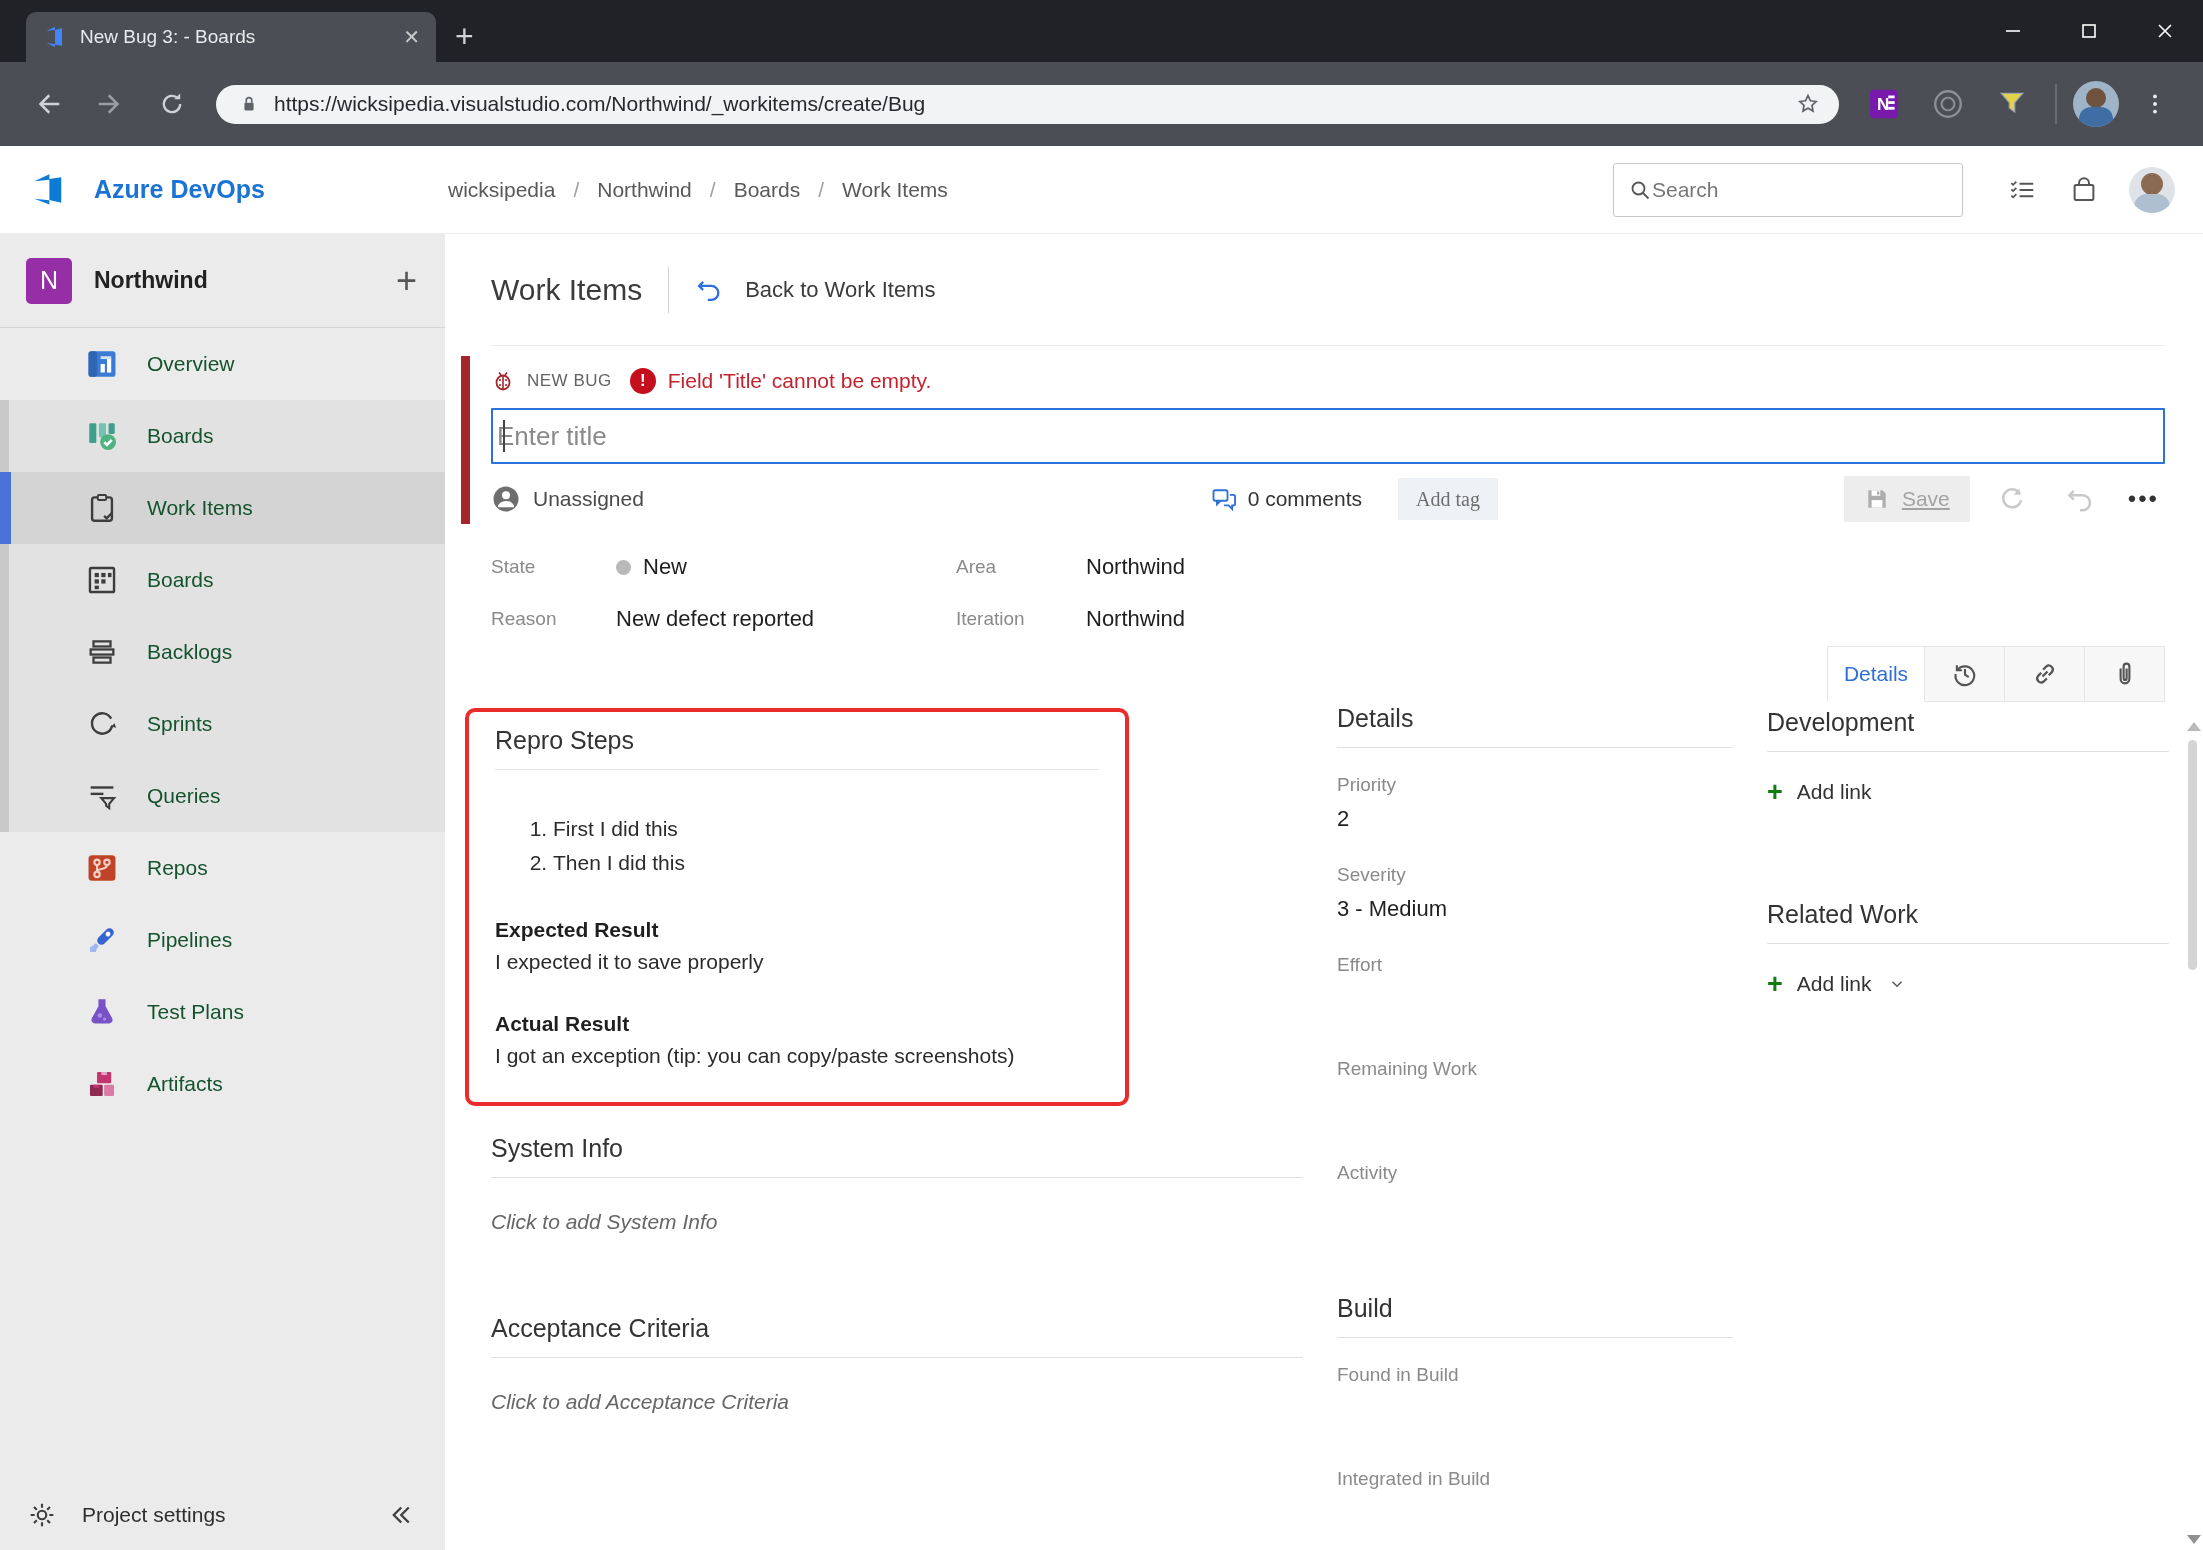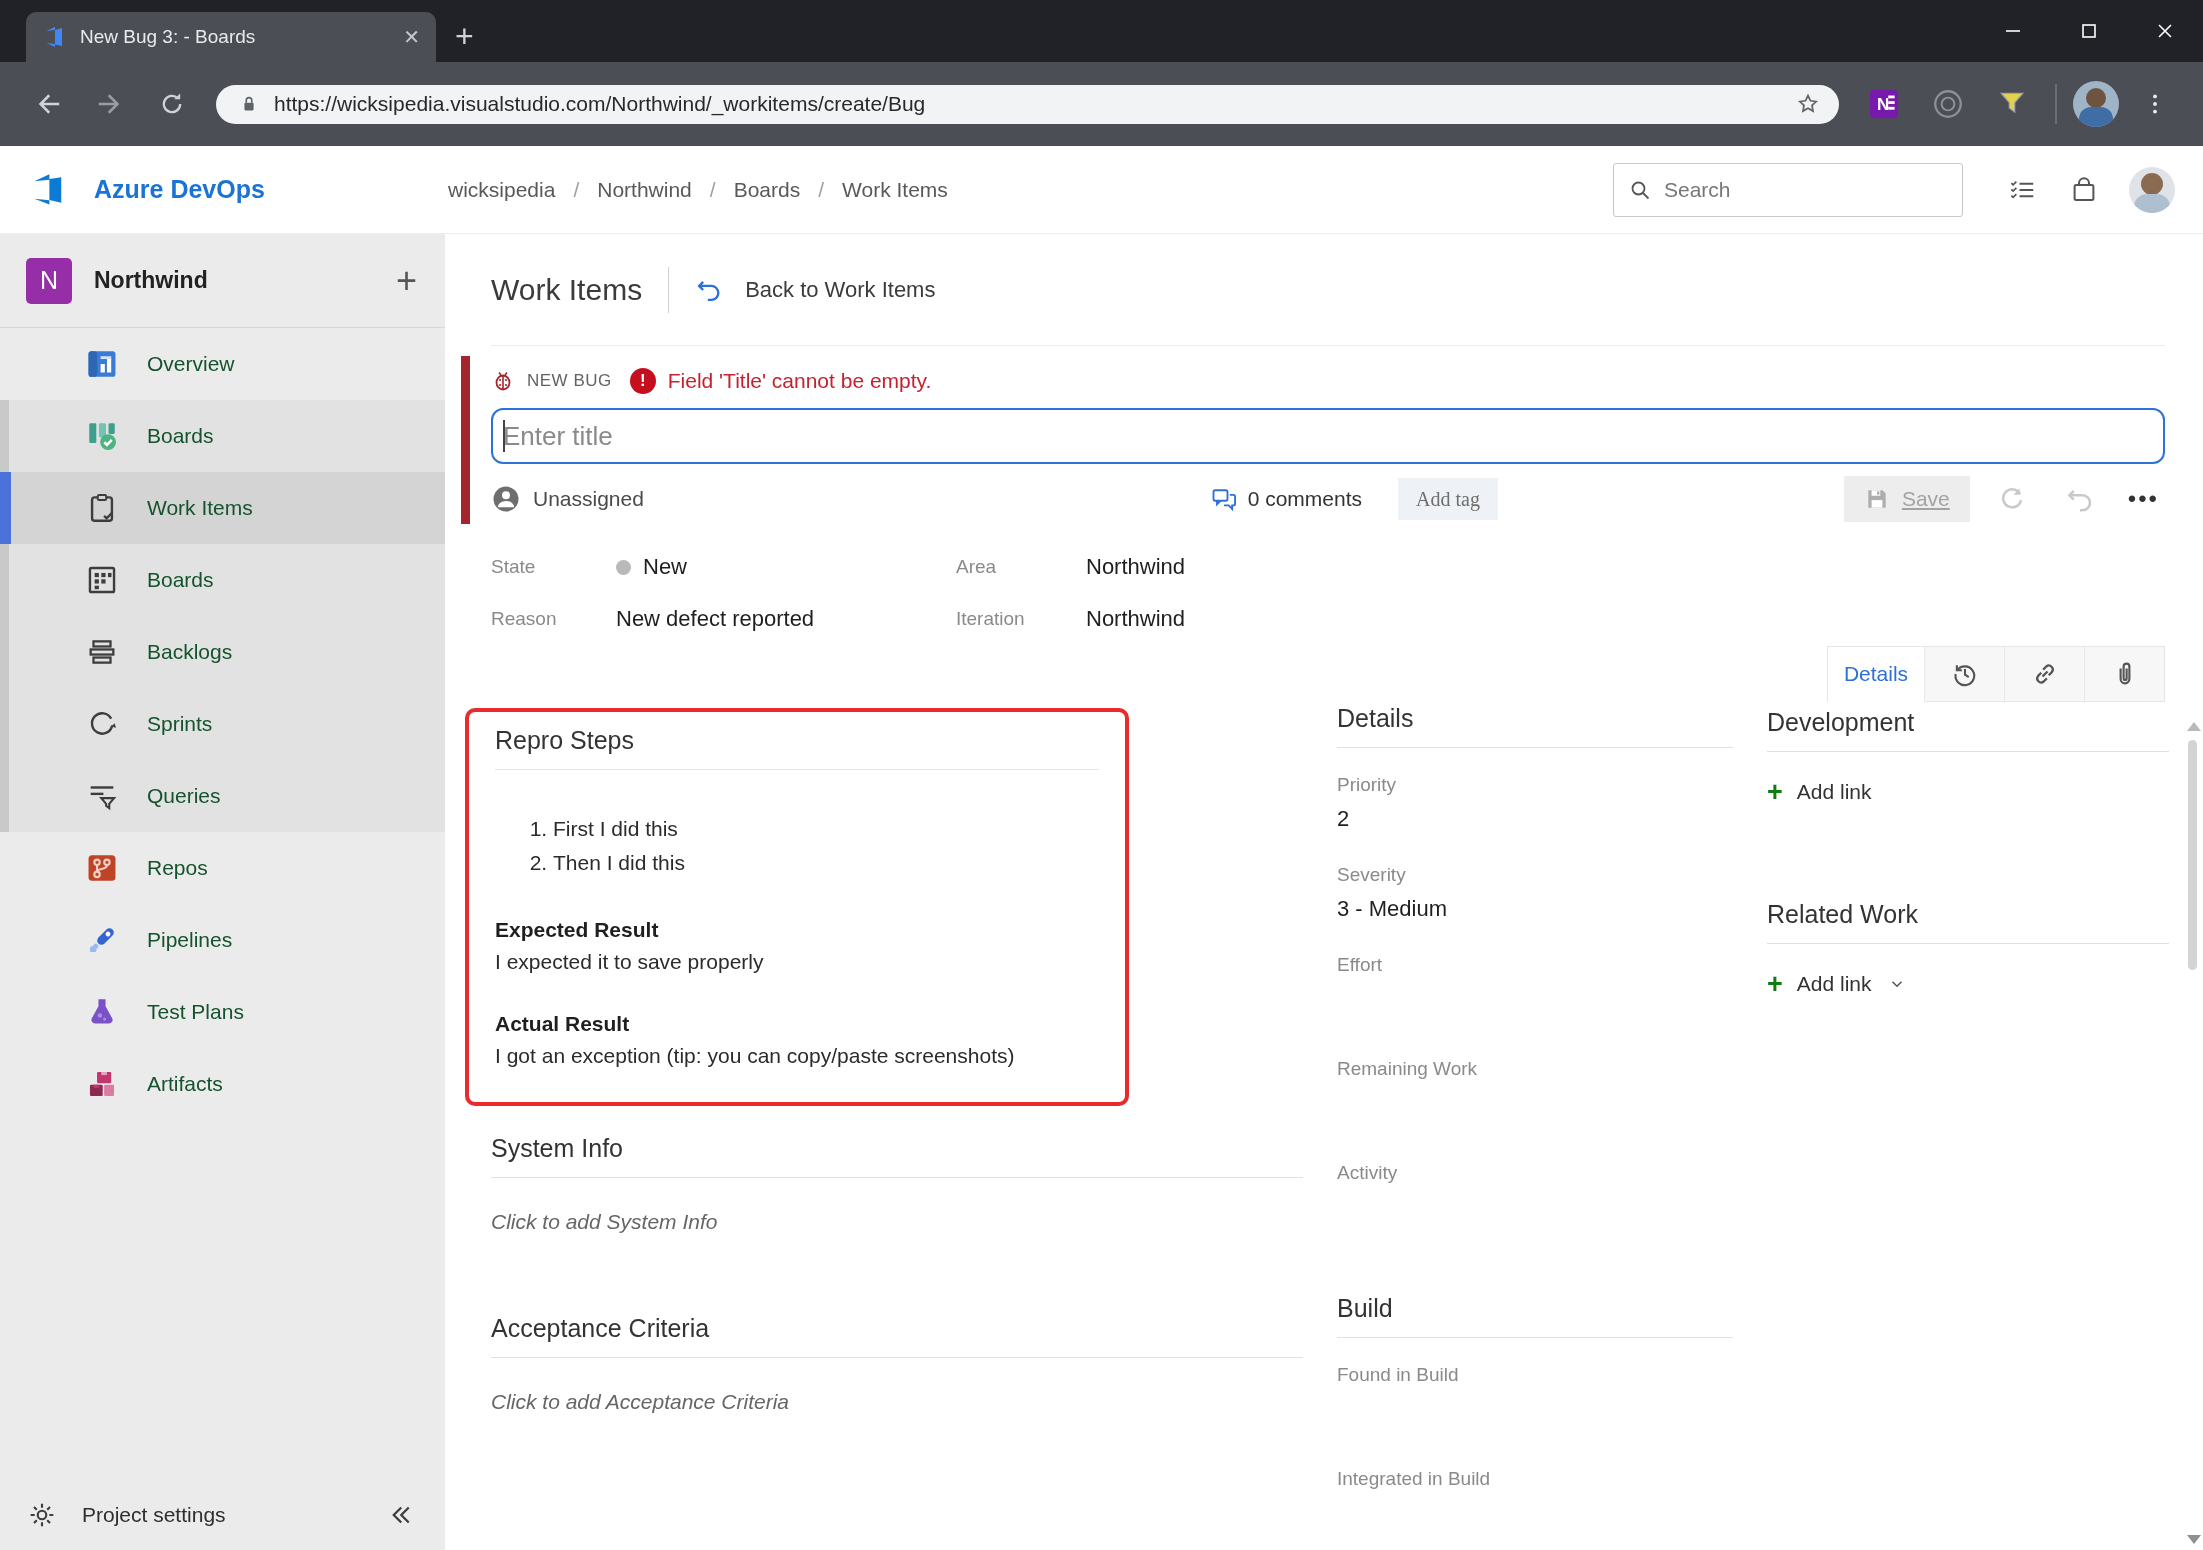--- a/index.html
+++ b/index.html
@@ -33,21 +33,21 @@
   .bavatar .body{position:absolute;left:6px;top:26px;width:34px;height:22px;border-radius:12px 12px 0 0;background:#3f6ea5;}
 
   
   .appheader{height:88px;background:#fff;display:flex;align-items:center;padding:0 28px;border-bottom:1px solid #ececec;}
   .brand{display:flex;align-items:center;gap:28px;width:420px;}
   .brand-name{color:var(--brand);font-size:25px;font-weight:700;}
   .breadcrumb{display:flex;align-items:center;gap:18px;font-size:21px;color:#595959;flex:1;}
   .breadcrumb .sep{color:#a0a0a0;}
   .crumb{cursor:pointer;}
   .searchbox{width:350px;height:54px;border:1px solid #c8c8c8;border-radius:3px;display:flex;align-items:center;
-             padding:0 14px;gap:12px;margin-right:28px;}
+             padding:0 14px;gap:0;margin-right:28px;}
   .searchbox input{border:none;outline:none;font-size:21px;color:#333;width:100%;font-family:inherit;background:transparent;}
   .searchbox input::placeholder{color:#777;}
   .hicon{width:62px;height:54px;display:flex;align-items:center;justify-content:center;}
   .havatar{width:46px;height:46px;border-radius:50%;margin-left:14px;position:relative;overflow:hidden;background:#dfe3e8;}
   .havatar .head{position:absolute;left:12px;top:6px;width:22px;height:22px;border-radius:50%;background:#8a6b52;}
   .havatar .body{position:absolute;left:5px;top:27px;width:36px;height:22px;border-radius:13px 13px 0 0;background:#aebfcf;}
 
   
   .workspace{display:flex;height:1316px;}
   aside{width:445px;background:#ebebeb;position:relative;flex-shrink:0;}
@@ -70,22 +70,22 @@
   .vdiv{width:1px;height:46px;background:#d0d0d0;}
   .backlink{display:flex;align-items:center;gap:22px;font-size:22px;color:#3b3b3b;cursor:pointer;}
 
   .bug-card{margin:10px 0 0 -30px;border-left:9px solid #a4262c;padding-left:21px;}
   .bugrow{height:46px;display:flex;align-items:center;gap:12px;padding-top:4px;}
   .newbug-label{font-size:17px;color:#636363;letter-spacing:.5px;margin-right:6px;}
   .errdot{width:26px;height:26px;border-radius:50%;background:#c50f1f;color:#fff;font-size:17px;font-weight:700;
           display:flex;align-items:center;justify-content:center;}
   .errtext{font-size:21px;color:var(--error);}
   .title-input{position:relative;margin:6px 0 10px;}
-  .title-input input{width:100%;height:56px;border:2px solid #2d72d9;border-radius:12px;font-size:26px;color:#a21caf;
-                     padding:0 10px;font-family:inherit;outline:none;}
+  .title-input input{width:100%;height:56px;border:2px solid #2d72d9;border-radius:1px;font-size:26px;color:#a21caf;
+                     padding:0 4px;font-family:inherit;outline:none;}
   .title-input input::placeholder{color:#8a8a8a;}
   .caret{position:absolute;left:12px;top:12px;width:2px;height:32px;background:#444;}
   .metarow{height:50px;display:flex;align-items:center;gap:16px;}
   .assignee{display:flex;align-items:center;gap:12px;font-size:21px;color:#4a4a4a;flex:1;cursor:pointer;}
   .comments{display:flex;align-items:center;gap:10px;font-size:21px;color:#333;cursor:pointer;}
   .addtag{height:42px;background:#eef1f6;color:#6e6e6e;font-size:20px;border:none;padding:0 18px;margin-left:20px;
           margin-right:330px;font-family:Liberation Serif, serif;cursor:pointer;}
   .savebtn{height:46px;background:#ededed;border:none;display:flex;align-items:center;gap:12px;color:#a3a3a3;
            font-size:21px;padding:0 20px;font-family:inherit;text-decoration:underline;}
   .iconbtn{width:52px;height:46px;display:flex;align-items:center;justify-content:center;}

